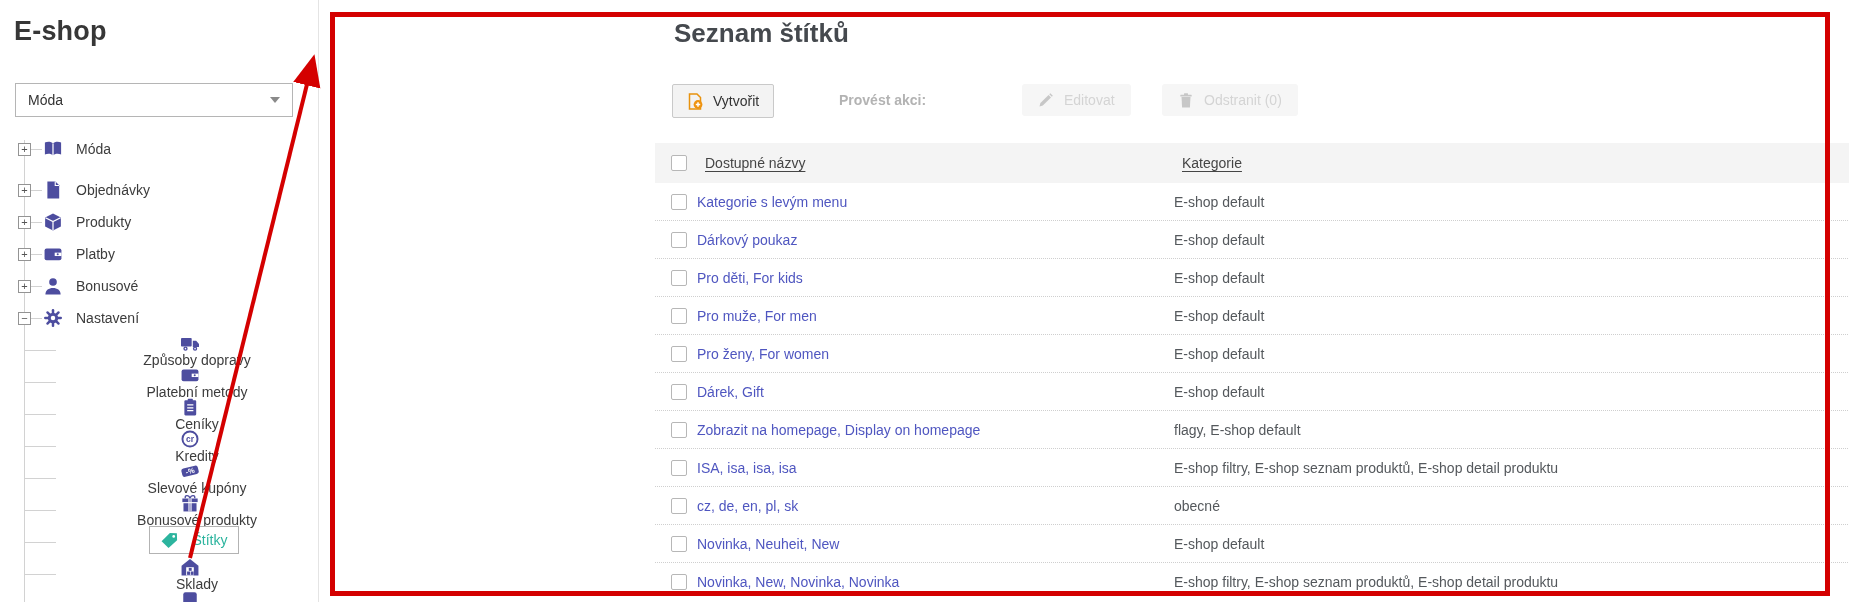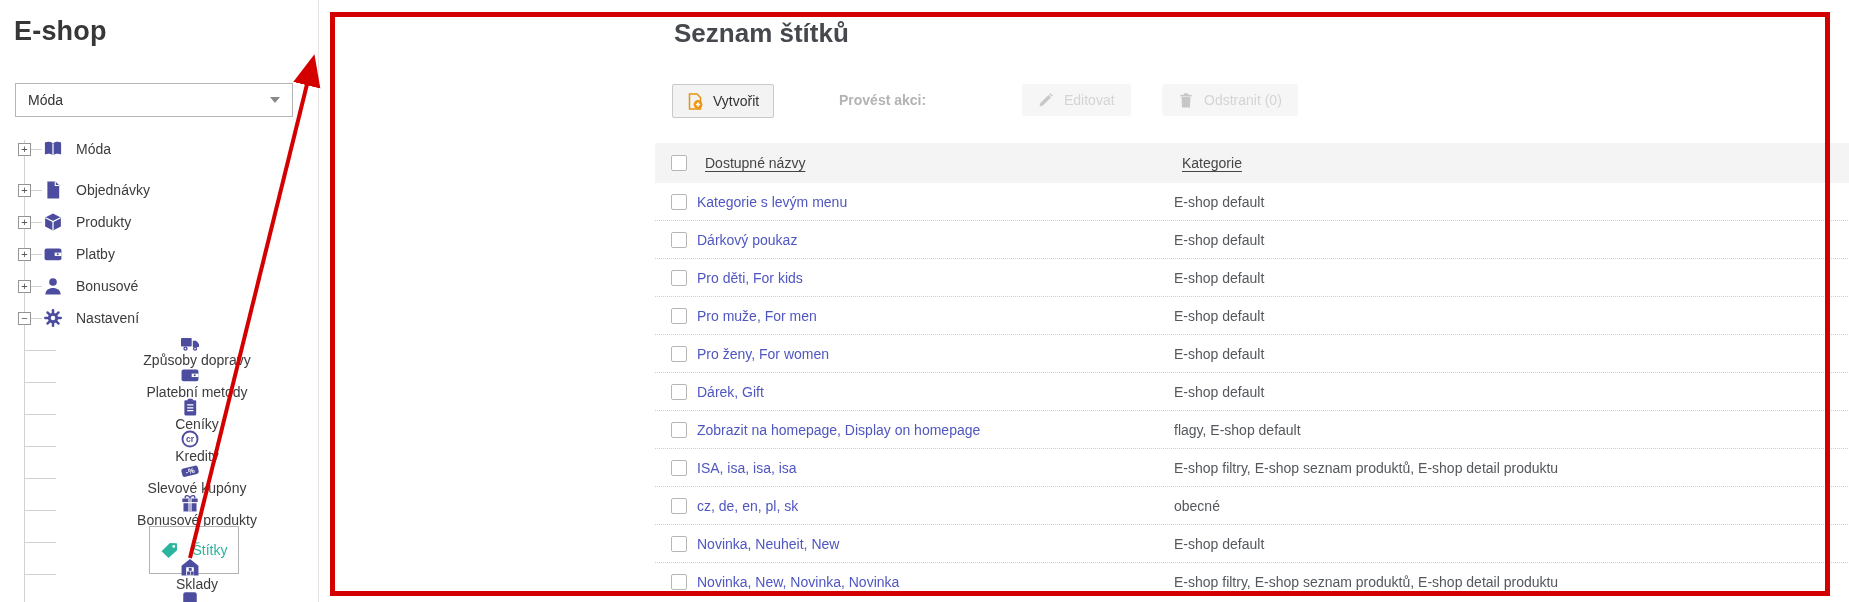--- a/index.html
+++ b/index.html
@@ -23,21 +23,21 @@
   .tree-item.lv0::before { content:""; position:absolute; left:31px; top:50%; width:11px; height:1px; background:#d2d2d2; }
   .tree-item.lv1 { padding-left:62px;flex-direction:column; }
   .tree-item.lv1::before { content:""; position:absolute; left:24px; top:50%; width:32px; height:1px; background:#d2d2d2; }
   .expander { position:relative; z-index:2; width:13px; height:13px; border:1px solid #949494; background:#fff;
     color:#555; font-size:11px; line-height:10px; text-align:center; margin-right:13px; flex:0 0 13px; }
   .ti-icon { width:18px; height:18px; flex:0 0 18px; color:#4d4d9f; position:relative; z-index:2; }
   .ti-icon svg { width:100%; height:100%; display:block; }
   .ti-label { margin-left:14px; white-space:nowrap; }
   .tree-item.selected { padding-left:70px; }
   .tree-item.selected .sel-box { display:flex; align-items:center; border:1px solid #b3b3b3; background:#fff;
-    padding:14px 10px; position:relative; z-index:2; }
+    padding:4px 10px; position:relative; z-index:2; }
   .tree-item.selected .ti-icon { color:#2cb49e; }
   .tree-item.selected .ti-label { color:#2cb49e; }
   .sel-box { display:flex; align-items:center; }
 
   
   #panel { position:absolute; left:319px; top:0; width:1530px; height:602px; background:#fff; }
   #red-rect { position:absolute; left:330px; top:12px; width:1500px; height:584px;
     border:5px solid #d40000; z-index:40; pointer-events:none; }
   #panel-title { position:absolute; left:355px; top:18px; font-size:26px; font-weight:600; color:#45494e; }
 

